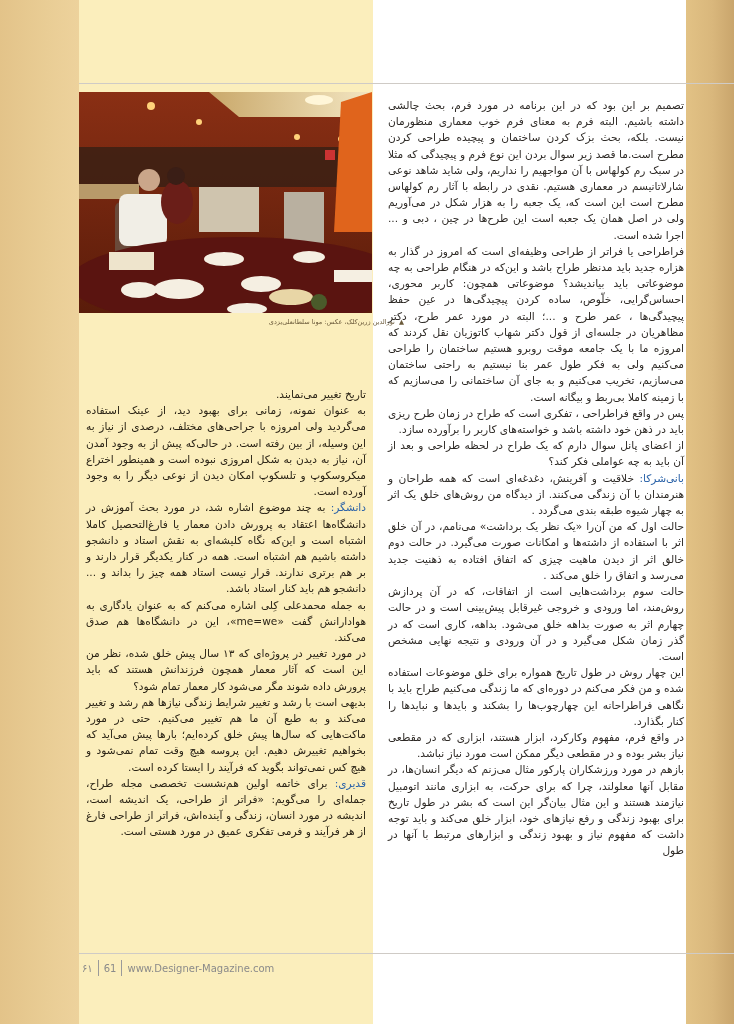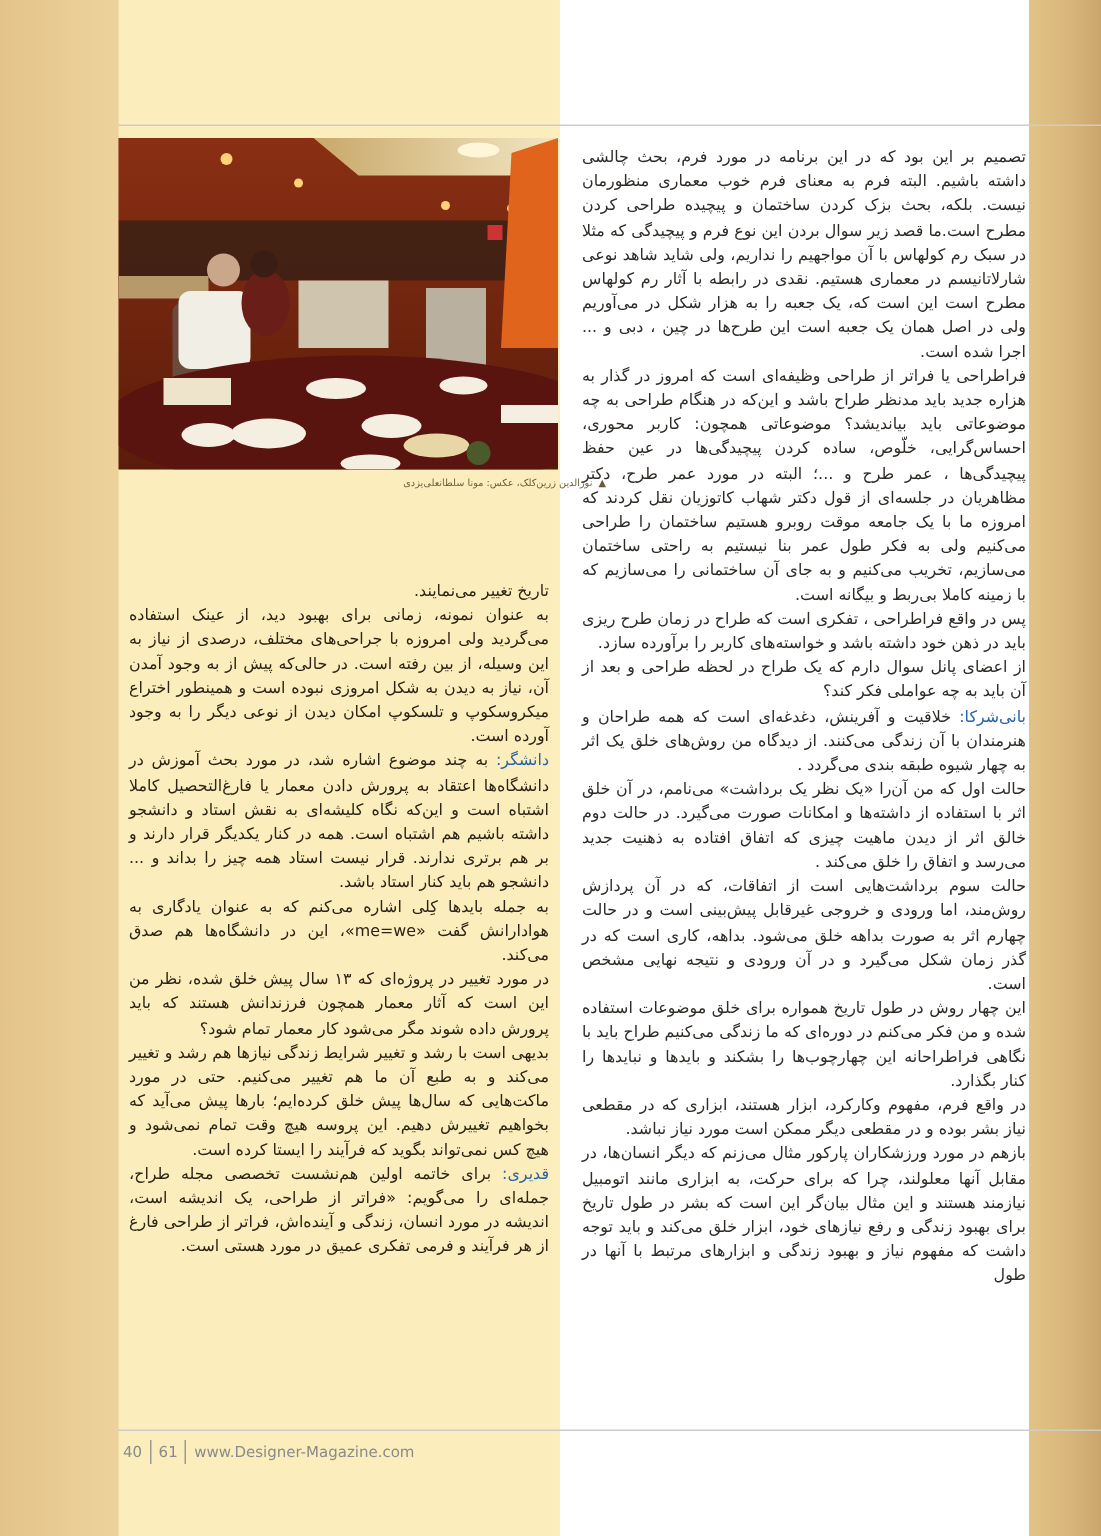--- a/index.html
+++ b/index.html
@@ -132,27 +132,27 @@
   <p>در واقع فرم، مفهوم وکارکرد، ابزار هستند، ابزاری که در مقطعی نیاز بشر بوده و در مقطعی دیگر ممکن است مورد نیاز نباشد.</p>
   <p>بازهم در مورد ورزشکاران پارکور مثال می‌زنم که دیگر انسان‌ها، در مقابل آنها معلولند، چرا که برای حرکت، به ابزاری مانند اتومبیل نیازمند هستند و این مثال بیان‌گر این است که بشر در طول تاریخ برای بهبود زندگی و رفع نیازهای خود، ابزار خلق می‌کند و باید توجه داشت که مفهوم نیاز و بهبود زندگی و ابزارهای مرتبط با آنها در طول</p>
 </div>
 
 <div class="text text-left">
   <p>تاریخ تغییر می‌نمایند.</p>
   <p>به عنوان نمونه، زمانی برای بهبود دید، از عینک استفاده می‌گردید ولی امروزه با جراحی‌های مختلف، درصدی از نیاز به این وسیله، از بین رفته است. در حالی‌که پیش از به وجود آمدن آن، نیاز به دیدن به شکل امروزی نبوده است و همینطور اختراع میکروسکوپ و تلسکوپ امکان دیدن از نوعی دیگر را به وجود آورده است.</p>
   <p>
     <span class="spk">دانشگر:</span><span> به چند موضوع اشاره شد، در مورد بحث آموزش در دانشگاه‌ها اعتقاد به پرورش دادن معمار یا فارغ‌التحصیل کاملا اشتباه است و این‌که نگاه کلیشه‌ای به نقش استاد و دانشجو داشته باشیم هم اشتباه است. همه در کنار یکدیگر قرار دارند و بر هم برتری ندارند. قرار نیست استاد همه چیز را بداند و ... دانشجو هم باید کنار استاد باشد.</span>
   </p>
-  <p>به جمله بایدها کِلی اشاره می‌کنم که به عنوان یادگاری به هوادارانش گفت «me=we»، این در دانشگاه‌ها هم صدق می‌کند.</p>
+  <p>به جمله محمدعلی کِلی اشاره می‌کنم که به عنوان یادگاری به هوادارانش گفت «me=we»، این در دانشگاه‌ها هم صدق می‌کند.</p>
   <p>در مورد تغییر در پروژه‌ای که ۱۳ سال پیش خلق شده، نظر من این است که آثار معمار همچون فرزندانش هستند که باید پرورش داده شوند مگر می‌شود کار معمار تمام شود؟</p>
   <p>بدیهی است با رشد و تغییر شرایط زندگی نیازها هم رشد و تغییر می‌کند و به طبع آن ما هم تغییر می‌کنیم. حتی در مورد ماکت‌هایی که سال‌ها پیش خلق کرده‌ایم؛ بارها پیش می‌آید که بخواهیم تغییرش دهیم. این پروسه هیچ وقت تمام نمی‌شود و هیچ کس نمی‌تواند بگوید که فرآیند را ایستا کرده است.</p>
   <p>
     <span class="spk">قدیری:</span><span> برای خاتمه اولین هم‌نشست تخصصی مجله طراح، جمله‌ای را می‌گویم: «فراتر از طراحی، یک اندیشه است، اندیشه در مورد انسان، زندگی و آینده‌اش، فراتر از طراحی فارغ از هر فرآیند و فرمی تفکری عمیق در مورد هستی است.</span>
   </p>
 </div>
 
 <div class="footer">
-  <span>40</span>
+  <span>۶۱</span>
   <span class="sep"></span>
   <span>61</span>
   <span class="sep"></span>
   <span>www.Designer-Magazine.com</span>
 </div>
 
 </body></html>

